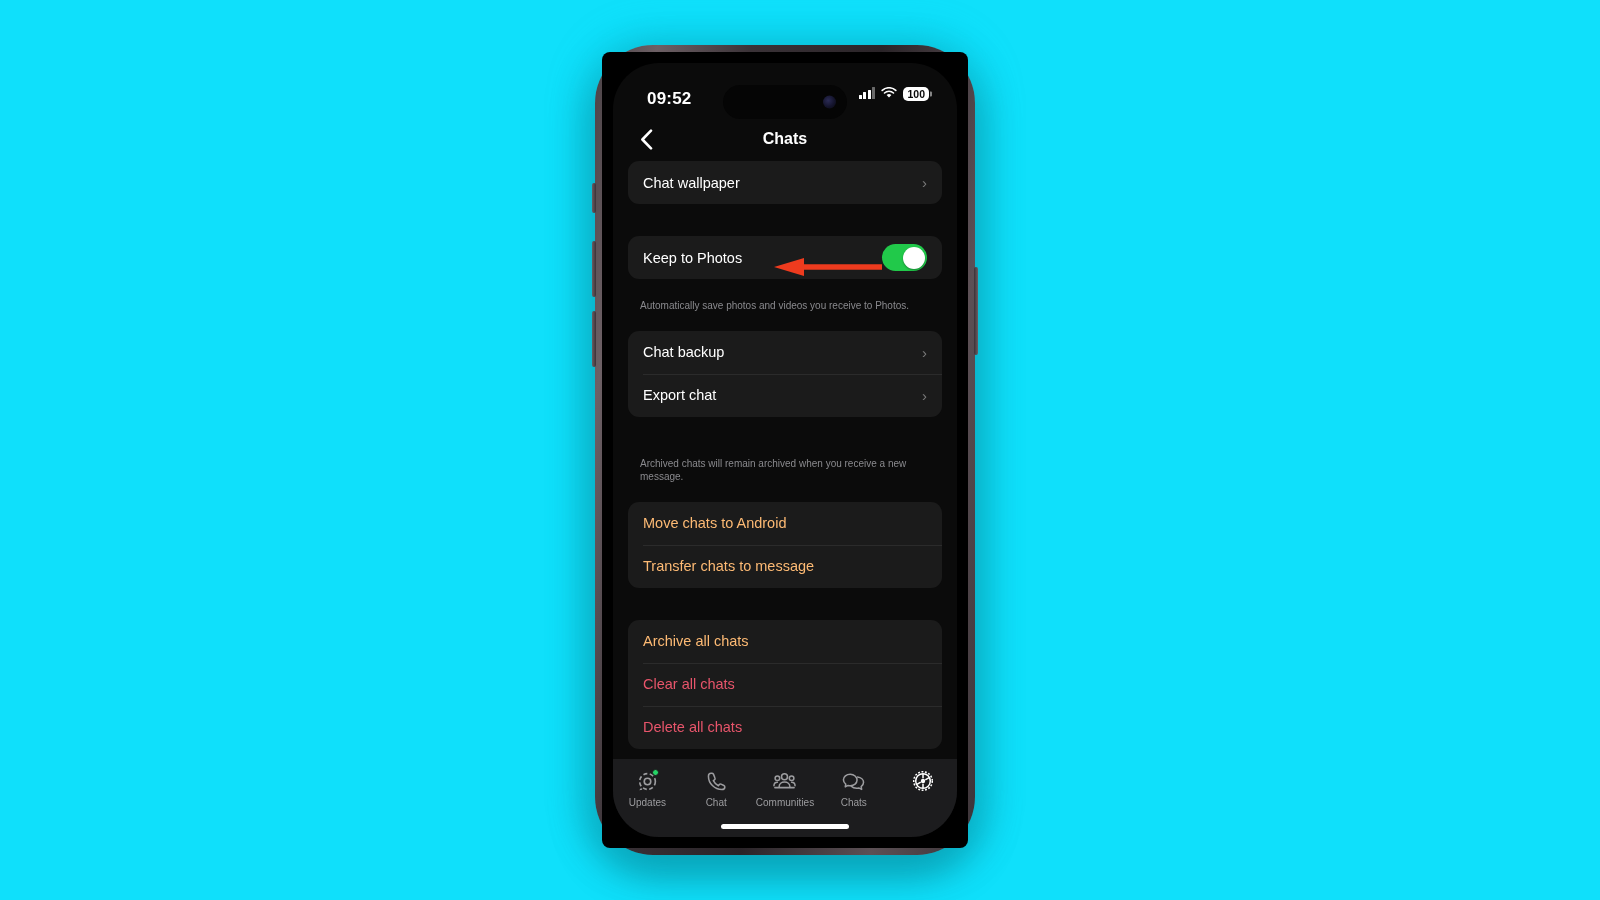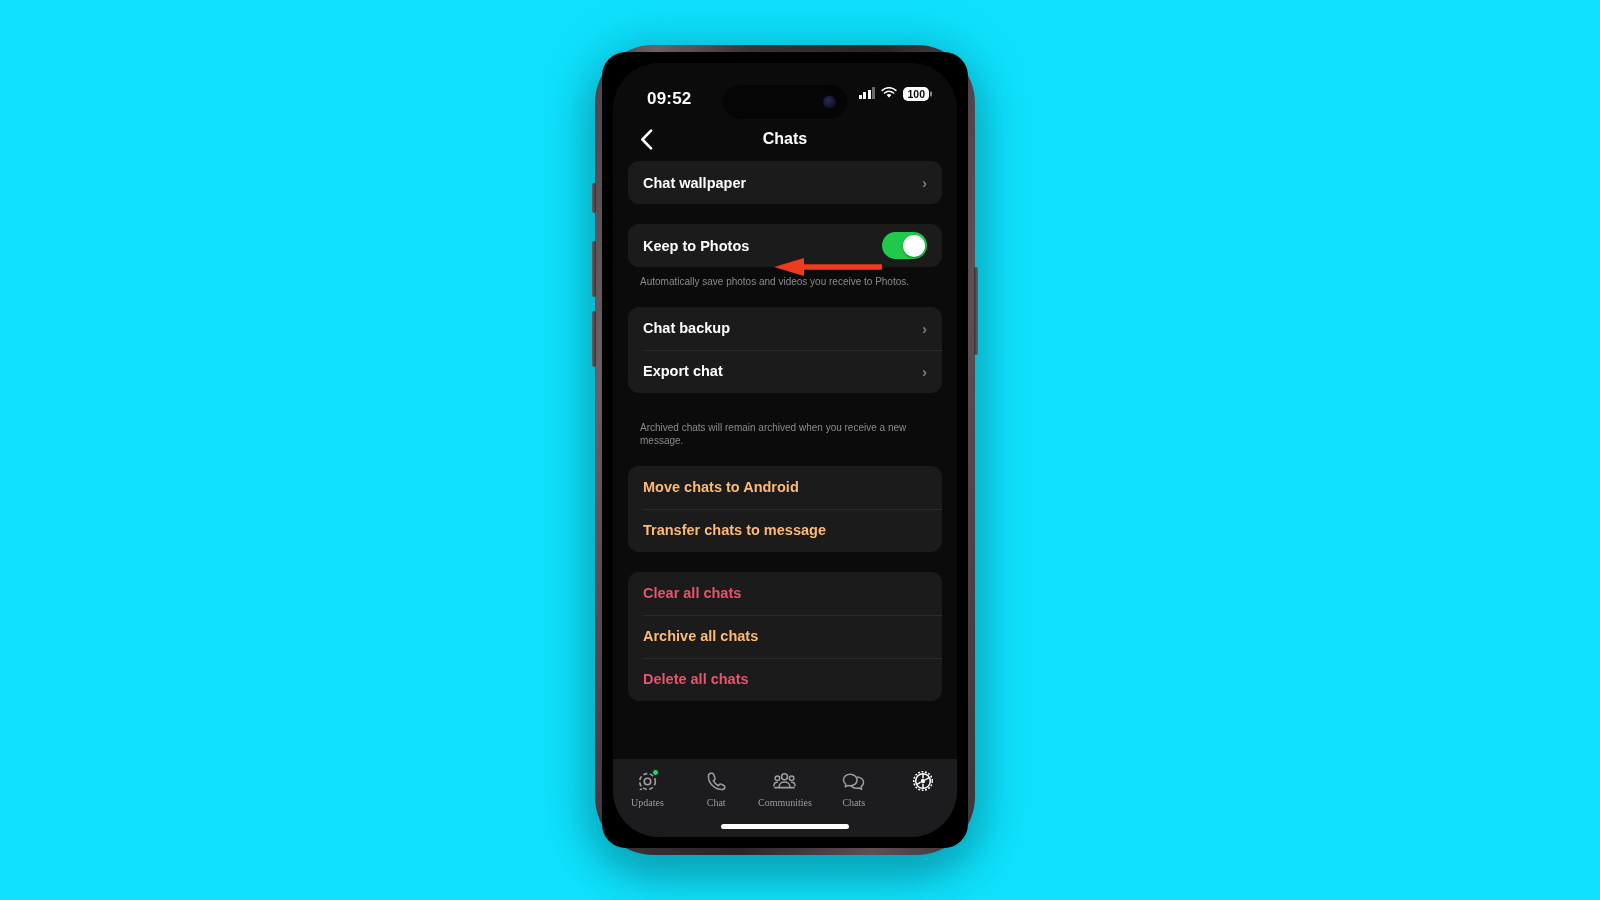--- a/index.html
+++ b/index.html
@@ -29,21 +29,21 @@
     box-shadow: 0 0 34px 10px rgba(10, 200, 225, 0.55),
                 0 14px 44px rgba(0, 0, 0, 0.45);
   }
 
   #phone-bezel {
     position: absolute;
     left: 7px;
     top: 7px;
     right: 7px;
     bottom: 7px;
-    border-radius: 24px;
+    border-radius: 8px;
     background: #000;
   }
 
   #phone-screen {
     position: absolute;
     left: 11px;
     top: 11px;
     right: 11px;
     bottom: 11px;
     border-radius: 46px;
@@ -168,25 +168,24 @@
   #content {
     position: absolute;
     left: 0;
     right: 0;
     top: 98px;
     bottom: 0;
     overflow: hidden;
   }
 
   .group {
-    margin: 0 15px 0 15px;
+    margin: 0 15px 12px 15px;
     background: #1B1B1B;
     border-radius: 11px;
     overflow: hidden;
-    font-weight: bold;
   }
 
   .row {
     position: relative;
     display: flex;
     align-items: center;
     height: 43px;
     padding: 0 15px;
     cursor: pointer;
   }
@@ -272,21 +271,20 @@
     width: 26px;
     height: 26px;
     display: flex;
     align-items: center;
     justify-content: center;
     position: relative;
   }
   .tab-label {
     font-size: 10px;
     color: #9C9C9F;
-    font-family: Liberation Serif, serif;
   }
   .tab.active .tab-label { color: #fff; font-weight: bold; margin-top: 48px; }
   #updates-badge {
     position: absolute;
     right: 1px;
     top: 1px;
     width: 7px;
     height: 7px;
     border-radius: 50%;
     background: #25D366;
@@ -400,24 +398,24 @@
             <span class="row-label green">Move chats to Android</span>
           </div>
           <div class="row">
             <span class="row-label green">Transfer chats to message</span>
           </div>
         </div>
         <div class="gap"></div>
 
         <div class="group">
           <div class="row">
+            <span class="row-label green">Archive all chats</span>
+          </div>
+          <div class="row">
             <span class="row-label red">Clear all chats</span>
-          </div>
-          <div class="row">
-            <span class="row-label green">Archive all chats</span>
           </div>
           <div class="row">
             <span class="row-label red">Delete all chats</span>
           </div>
         </div>
         <div style="height:80px"></div>
       </div>
 
       <div id="tab-bar">
 

